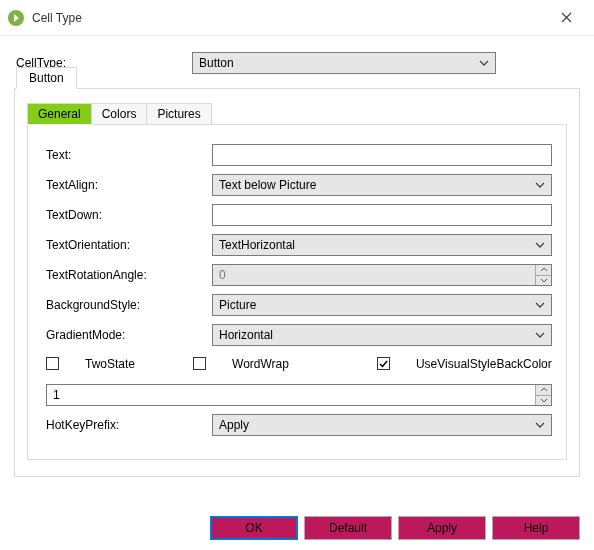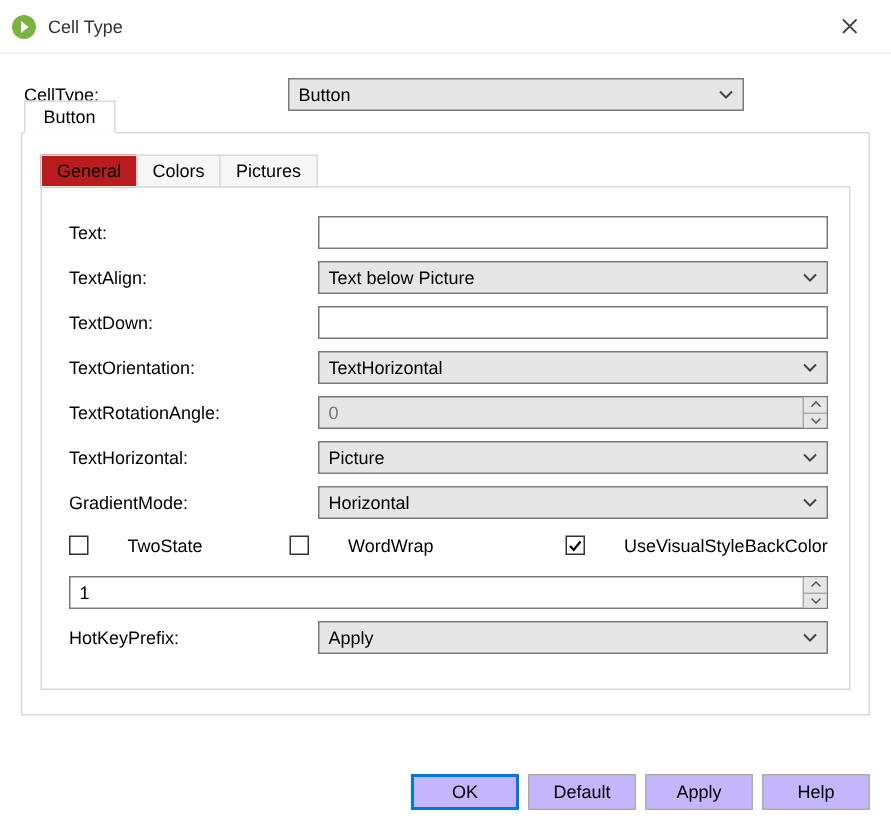--- a/index.html
+++ b/index.html
@@ -75,21 +75,21 @@
     position: relative;
   }
   .tabstrip {
     display: flex;
     position: relative;
     z-index: 2;
   }
   .tab {
     padding: 3px 10px;
     border: 1px solid #d9d9d9;
-    background: #b91c1c;
+    background: #84cc16;
     margin-right: -1px;
     cursor: default;
   }
   .tab.active {
     border-bottom: 1px solid #fff;
   }
   .tab:not(.active) {
     background: #f7f7f7;
     border-bottom: 1px solid #d9d9d9;
   }
@@ -195,24 +195,24 @@
   .chk.checked .box svg { display: block; }
 
   .footer {
     position: absolute;
     bottom: 10px;
     right: 14px;
     display: flex;
     gap: 6px;
   }
   .btn {
-    width: 72px;
+    width: 88px;
     height: 24px;
     border: 1px solid #adadad;
-    background: #c4b5fd;
+    background: #be185d;
     display: flex;
     align-items: center;
     justify-content: center;
     font: inherit;
   }
   .btn.primary {
     border: 2px solid #0078d7;
   }
 </style>
 </head>
@@ -313,21 +313,21 @@
                       <svg viewBox="0 0 8 5">
                         <path d="M1 1 L4 4 L7 1" fill="none" stroke="#555"></path>
                       </svg>
                     </div>
                 </div>
               </div>
             </div>
           </div>
 
           <div class="form-row">
-            <div class="flabel">TextHorizontal:</div>
+            <div class="flabel">BackgroundStyle:</div>
             <div class="fcontrol">
               <div class="combo">
                 <span class="val">Picture</span>
                 <span class="chev">
                     <svg viewBox="0 0 10 10">
                       <path d="M1 3 L5 7 L9 3" fill="none" stroke="#444" stroke-width="1.3"></path>
                     </svg>
                   </span>
               </div>
             </div>

